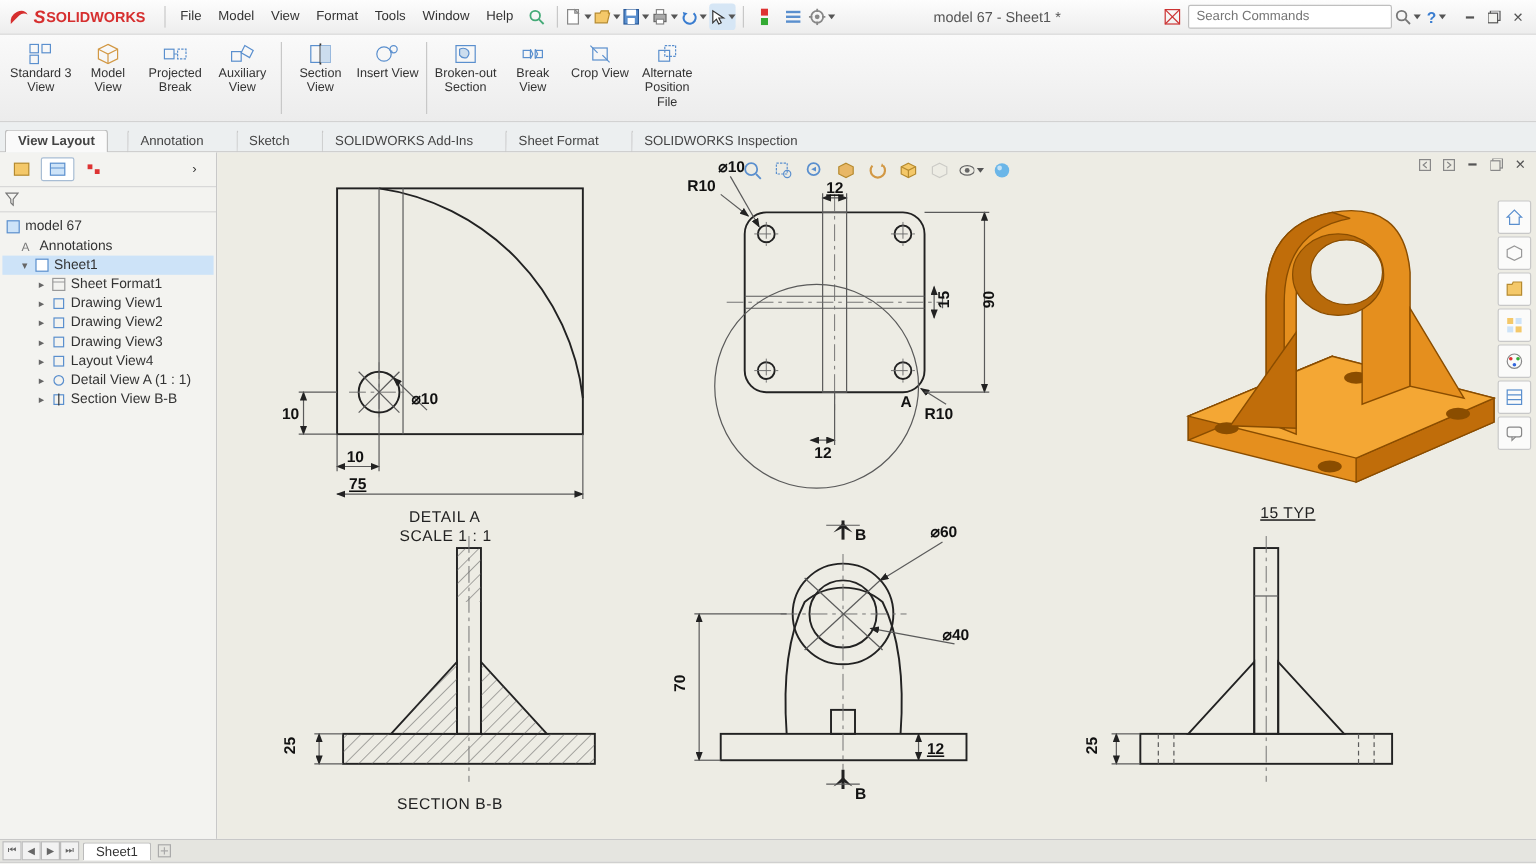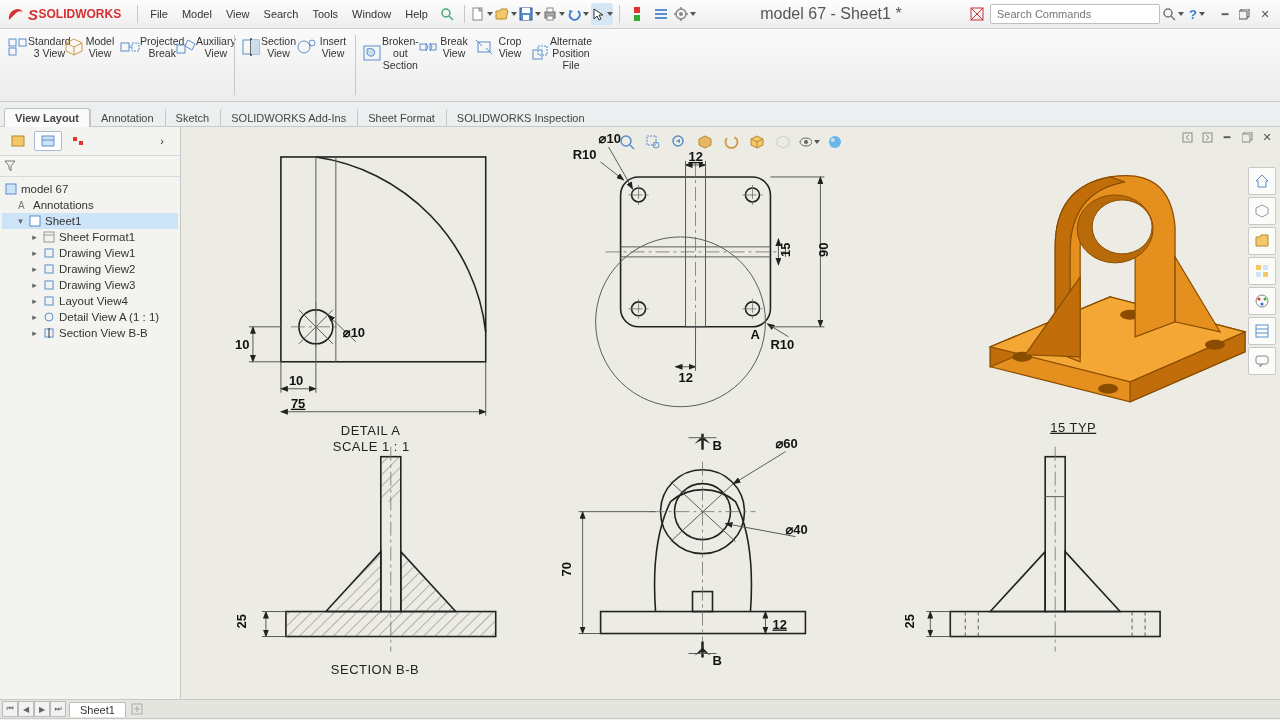--- a/index.html
+++ b/index.html
@@ -5,35 +5,35 @@
   html,body{margin:0;padding:0;font-family:"Segoe UI",Arial,sans-serif;font-size:11px;color:#333;background:#fff;overflow:hidden;width:1280px;height:720px}
   .row{display:flex;align-items:center}
   
   .menubar{height:28px;background:linear-gradient(#fdfdfd,#ededed);border-bottom:1px solid #cfcfcf;padding:0 6px;justify-content:space-between}
   .menubar .left,.menubar .right{display:flex;align-items:center;gap:2px}
   .logo{display:flex;align-items:center;font-weight:bold;color:#d62f2f;font-size:12px;margin-right:10px;letter-spacing:-0.5px}
   .logo svg{margin-right:2px}
   .menu-item{padding:2px 6px;border-radius:3px;cursor:default}
   .menubar .sep{width:1px;height:18px;background:#c8c8c8;margin:0 4px}
   .tb-btn{width:22px;height:22px;display:flex;align-items:center;justify-content:center;border-radius:3px;position:relative}
-  .title{font-size:16px;color:#555;padding:0 20px;flex:0 0 auto}
+  .title{font-size:12px;color:#555;padding:0 20px;flex:0 0 auto}
   .search{display:flex;align-items:center;border:1px solid #bfbfbf;background:#fff;height:18px;width:160px;padding:0 4px;border-radius:2px}
   .search input{border:none;outline:none;font-size:11px;width:100%;color:#888}
   .winbtns{display:flex;gap:2px;margin-left:6px}
   .winbtn{width:18px;height:16px;display:flex;align-items:center;justify-content:center;color:#555}
   .dd{width:0;height:0;border-left:3px solid transparent;border-right:3px solid transparent;border-top:4px solid #555;margin-left:2px}
   
   .ribbon{height:64px;background:linear-gradient(#fafafa,#ececec);border-bottom:1px solid #c8c8c8;display:flex;align-items:flex-start;padding:4px 6px;gap:0}
   .rgroup{display:flex;align-items:flex-start}
-  .rbtn{display:flex;flex-direction:row;align-items:center;justify-content:flex-start;width:52px;padding:2px 2px;text-align:center;line-height:1.15;cursor:default;border-radius:3px}
+  .rbtn{display:flex;flex-direction:column;align-items:center;justify-content:flex-start;width:52px;padding:2px 2px;text-align:center;line-height:1.15;cursor:default;border-radius:3px}
   .rbtn .ic{height:20px;display:flex;align-items:center;justify-content:center}
   .rbtn span{font-size:10.5px;color:#333}
   .rsep{width:1px;align-self:stretch;background:#c8c8c8;margin:2px 4px}
   
-  .tabstrip{height:24px;background:#eceff0;border-bottom:1px solid #c8c8c8;display:flex;align-items:flex-end;padding-left:4px;gap:0}
+  .tabstrip{height:24px;background:#eceff0;border-bottom:1px solid #c8c8c8;display:flex;align-items:flex-end;padding-left:4px;gap:16px}
   .tab{padding:3px 10px;border:1px solid transparent;border-bottom:none;border-radius:3px 3px 0 0;font-size:11px;color:#444;cursor:default;position:relative;top:1px}
   .tab.active{background:#fafafa;border-color:#bfbfbf;font-weight:bold}
   .tab:not(.active){border-left:1px solid #c8c8c8}
   
   .main{display:flex;height:572px}
   
   .leftpanel{width:180px;background:#f3f3f0;border-right:1px solid #c8c8c8;display:flex;flex-direction:column}
   .panel-tabs{height:24px;display:flex;align-items:center;gap:2px;padding:2px 4px;border-bottom:1px solid #d8d8d8}
   .ptab{width:26px;height:18px;border:1px solid transparent;border-radius:2px;display:flex;align-items:center;justify-content:center}
   .ptab.active{background:#fff;border-color:#a8bdd4}
@@ -82,21 +82,21 @@
       <svg width="20" height="18" viewBox="0 0 20 18">
           <path d="M3 15 Q2 8 8 5 Q14 2 17 7 Q13 5 10 8 Q6 12 3 15 Z" fill="#d62f2f"></path>
         </svg>
       <span style="font-style:italic;font-size:15px;margin-right:1px">S</span>
         <span style="letter-spacing:0">SOLIDWORKS</span>
     </div>
     <div class="sep"></div>
     <div class="menu-item">File</div>
     <div class="menu-item">Model</div>
     <div class="menu-item">View</div>
-    <div class="menu-item">Search</div>
+    <div class="menu-item">Format</div>
     <div class="menu-item">Tools</div>
     <div class="menu-item">Window</div>
     <div class="menu-item">Help</div>
     <div class="tb-btn">
         <svg width="14" height="14">
           <circle cx="6" cy="6" r="4" fill="none" stroke="#4a7" stroke-width="1.5"></circle>
           <line x1="9" y1="9" x2="13" y2="13" stroke="#4a7" stroke-width="1.5"></line>
         </svg>
       </div>
     <div class="sep"></div>

